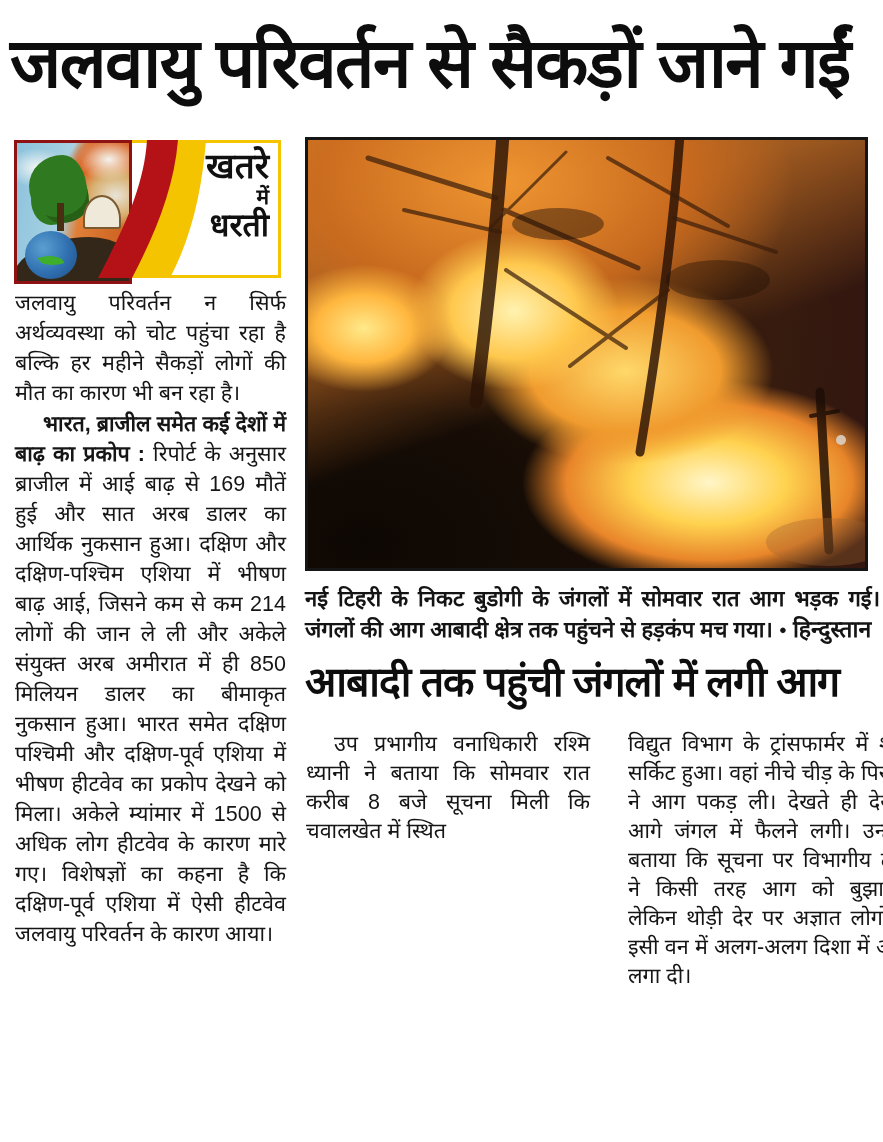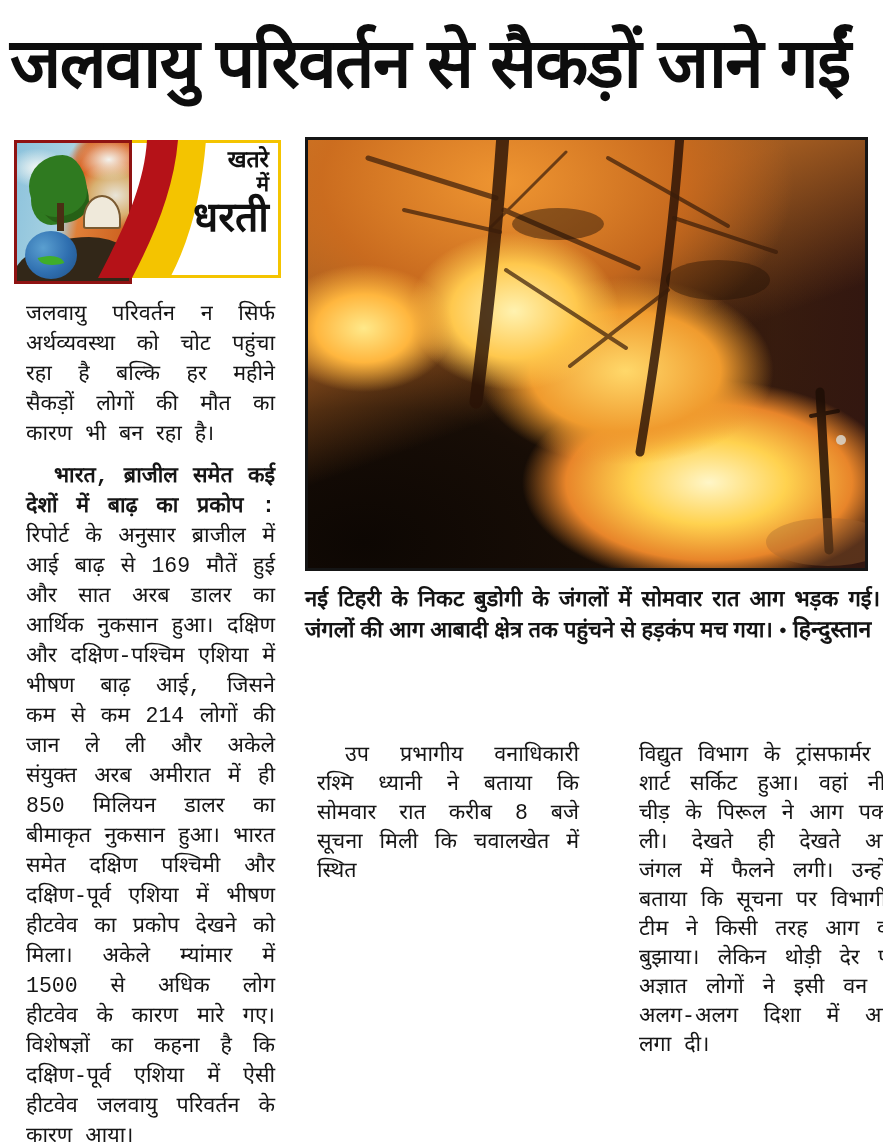--- a/index.html
+++ b/index.html
@@ -33,26 +33,26 @@
   .c-rocks{position:absolute;left:-6px;bottom:-8px;width:130px;height:52px;background:#322718;
     border-radius:60% 40% 0 0/90% 70% 0 0;}
   .c-globe{position:absolute;left:8px;bottom:2px;width:52px;height:48px;border-radius:50%;
     background:radial-gradient(circle at 35% 35%, #5a9fd0 0%, #2f6fb0 55%, #1e4f86 100%);}
   .c-leaf{position:absolute;left:22px;bottom:14px;width:24px;height:13px;background:#3fae2a;
     border-radius:0 100% 0 100%;transform:rotate(-18deg);}
   .c-temple{position:absolute;right:8px;top:52px;width:34px;height:30px;background:#efe9da;
     border:2px solid #7a5a30;border-radius:50% 50% 8% 8%/70% 70% 8% 8%;}
   .badge-swoosh{position:absolute;left:78px;top:0;width:130px;height:138px;}
   .badge-text{position:absolute;right:12px;top:8px;text-align:right;font-weight:bold;color:#101010;line-height:1.02;}
-  .badge-w1{font-size:23px;}
+  .badge-w1{font-size:35px;}
   .badge-w2{font-size:21px;margin-top:2px;}
-  .badge-w3{font-size:41px;margin-top:2px;}
+  .badge-w3{font-size:32px;margin-top:2px;}
   
   .col{position:absolute;text-align:justify;font-size:21.5px;line-height:30px;color:#151515;}
-  .col p{margin:12px;font-family:Liberation Mono, monospace;}
+  .col p{margin:1px;}
   .col p.ind{text-indent:28px;}
   .col-left{left:14px;top:287px;width:273px;}
   .dateline-block{font-weight:bold;text-align-last:justify;}
   .lead-bold{font-weight:bold;}
   .col-mid{left:305px;top:729px;width:286px;line-height:29px;}
   .col-right{left:627px;top:729px;width:284px;line-height:29px;}
   
   .photo{
     position:absolute;left:305px;top:137px;width:557px;height:428px;
     border:3px solid #151515;overflow:hidden;
@@ -138,20 +138,21 @@
       <circle cx="533" cy="300" r="5" fill="#d8d0c4" opacity="0.9"></circle>
     </svg>
   </div>
 
   <div class="caption">
     <span>नई टिहरी के निकट बुडोगी के जंगलों में सोमवार रात आग भड़क गई। जंगलों की आग आबादी क्षेत्र तक पहुंचने से हड़कंप मच गया।</span>
     <span class="credit-bullet">●</span>
     <span class="credit">हिन्दुस्तान</span>
   </div>
 
+  <div class="fire-headline">आबादी तक पहुंची जंगलों में लगी आग</div>
 
   <div class="col col-mid">
     <p class="ind">उप प्रभागीय वनाधिकारी रश्मि ध्यानी ने बताया कि सोमवार रात करीब 8 बजे सूचना मिली कि चवालखेत में स्थित</p>
   </div>
 
   <div class="col col-right">
     <p>विद्युत विभाग के ट्रांसफार्मर में शार्ट सर्किट हुआ। वहां नीचे चीड़ के पिरूल ने आग पकड़ ली। देखते ही देखते आगे जंगल में फैलने लगी। उन्होंने बताया कि सूचना पर विभागीय टीम ने किसी तरह आग को बुझाया। लेकिन थोड़ी देर पर अज्ञात लोगों ने इसी वन में अलग-अलग दिशा में आग लगा दी।</p>
   </div>
 
 </div>

